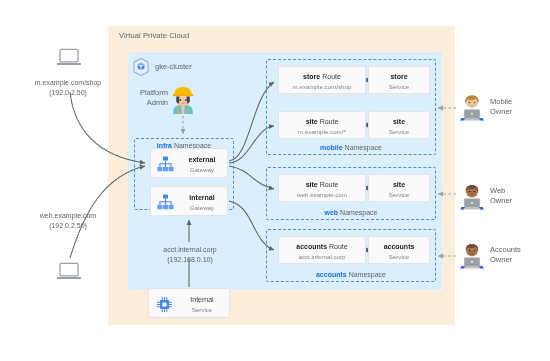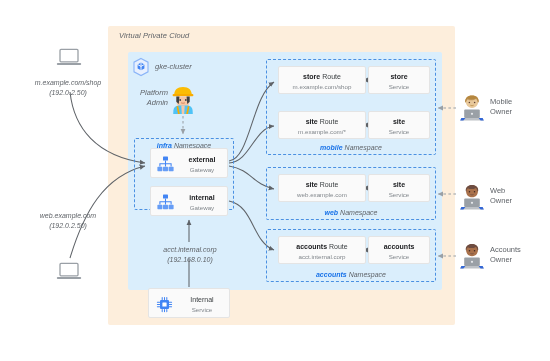--- a/index.html
+++ b/index.html
@@ -1,20 +1,20 @@
 <!DOCTYPE html>
 <html><head>
 <meta charset="utf-8">
 <style>
   html,body{margin:0;padding:0;background:#ffffff;}
   body{width:550px;height:361px;position:relative;overflow:hidden;
        font-family:"Liberation Sans","DejaVu Sans",sans-serif;
        -webkit-font-smoothing:antialiased;}
   #stage{position:absolute;left:0;top:0;width:550px;height:361px;}
-  .abs{position:absolute;font-style:italic;}
+  .abs{position:absolute;}
 
   
   #vpc{left:108px;top:26px;width:347px;height:299px;background:#fdeedc;border-radius:2px;}
   #vpc-title{left:119px;top:31px;font-size:7.5px;color:#5f6368;letter-spacing:.1px;}
   #cluster{left:128px;top:52px;width:314px;height:238px;background:#daeefc;border-radius:2px;}
 
   
   #cluster-hex{left:131px;top:57px;width:20px;height:20px;}
   #cluster-name{left:155px;top:62px;font-size:7.5px;color:#5f6368;}
 

